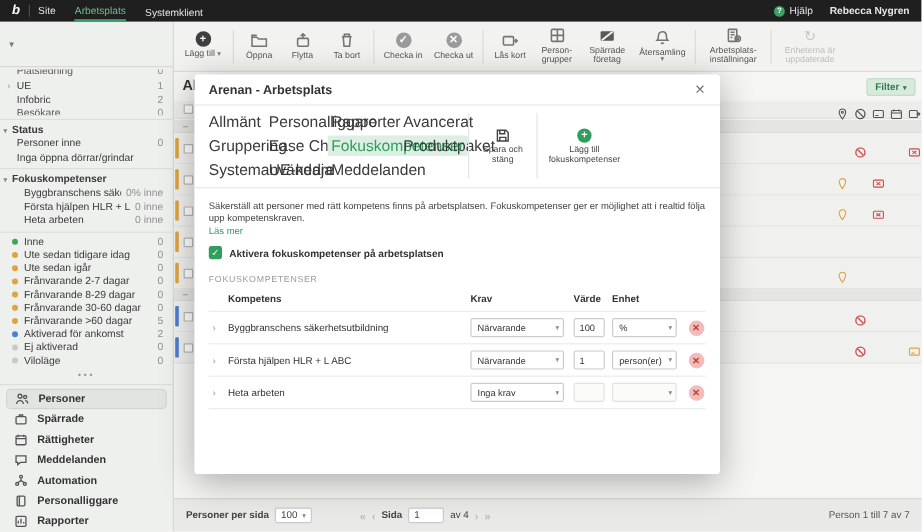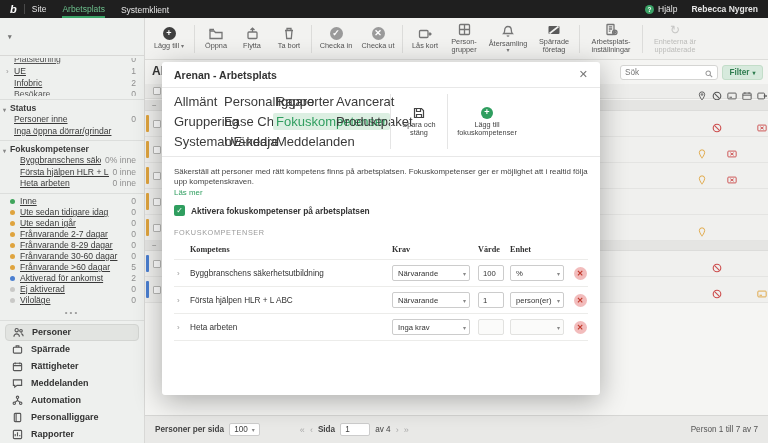--- a/index.html
+++ b/index.html
@@ -23,21 +23,21 @@
 
   
   .sidebar { position:absolute; top:18px; left:0; width:145px; bottom:0; background:#eef0ee;
              border-right:1px solid #d8d8d6; font-size:8.6px; color:#3a3a3a; }
   .ws-header { height:38px; border-bottom:1px solid #d8d8d6; display:flex; align-items:center;
                padding:0 8px; font-weight:bold; font-size:9.5px; }
   .ws-header .wslabel { flex:1; }
   .ws-caret { color:#777; font-size:7px; }
   .slist { padding-top:2px; }
   .srow { display:flex; align-items:center; padding:1px 8px 1px 14px; line-height:9.5px; }
-  .srow .slabel { flex:1; white-space:nowrap; overflow:hidden;text-decoration:underline; }
+  .srow .slabel { flex:1; white-space:nowrap; overflow:hidden; }
   .srow .sval { color:#8f8f8f; margin-left:4px; }
   .srow .rchev { color:#999; margin-left:-8px; width:8px; font-size:8px; }
   .clipwrap { height:8px; overflow:hidden; }
   .clipwrap .srow { margin-top:-4px; color:#555; }
   .clipwrap2 { height:7px; overflow:hidden; }
   .clipwrap2 .srow { color:#555; }
   .ssection { border-top:1px solid #dcdedc; margin-top:3px; padding-top:2px; }
   .sec-head { display:flex; align-items:flex-end; padding:1px 8px 1px 3px; font-weight:bold; }
   .sec-caret { color:#888; font-size:6px; width:7px; }
   .fokus .srow { padding-left:20px; }
@@ -129,21 +129,21 @@
                font-weight:bold; display:flex; align-items:center; justify-content:center; }
   .m-body { padding:10px 12px; }
   .sec-label { font-size:7.3px; color:#9a9a9a; letter-spacing:0.6px; margin-bottom:5px; }
   .m-text { font-size:7.9px; color:#444; line-height:10px; }
   .m-link { color:#2f9e5f; font-size:7.9px; display:inline-block; margin:1px 0 8px; cursor:pointer; }
   .m-check { display:flex; align-items:center; gap:6px; margin-bottom:12px; }
   .cbx { width:11px; height:11px; border-radius:2px; background:#2f9e5f; color:#fff; font-size:8px;
          display:flex; align-items:center; justify-content:center; cursor:pointer; }
   .m-check label { font-weight:bold; font-size:8.4px; }
   .m-thead, .m-row { display:flex; align-items:center; }
-  .m-thead { font-weight:bold; font-size:8.2px; padding:3px 0 5px;font-family:Liberation Serif, serif; }
+  .m-thead { font-weight:bold; font-size:8.2px; padding:3px 0 5px; }
   .m-row { height:27px; border-top:1px solid #ececea; }
   .m-table { border-bottom:1px solid #ececea; }
   .c-chev { width:16px; color:#999; font-size:8px; text-align:left; padding-left:3px; }
   .c-name { flex:1; font-size:8.2px; }
   .c-krav { width:78px; margin-right:8px; }
   .c-varde { width:26px; margin-right:6px; }
   .c-enhet { width:54px; margin-right:8px; }
   .c-del { width:16px; display:flex; justify-content:center; }
   .msel { position:relative; border:1px solid #ccc; border-radius:2px; background:#fff; height:16px;
           display:flex; align-items:center; padding:0 10px 0 5px; font-size:7.7px; color:#333; cursor:pointer;text-align:center; }
@@ -421,37 +421,37 @@
       </div>
       <div class="tbtn" style="width:40px">
         <span class="ticon">
             <svg width="13" height="13" viewBox="0 0 13 13">
               <rect x="1.5" y="1.5" width="10" height="10" rx="1"></rect>
               <path d="M6.5 1.5v10M1.5 6.5h10"></path>
             </svg>
           </span>
         <span>Person-grupper</span>
       </div>
+      <div class="tbtn" style="width:44px">
+        <span class="ticon">
+            <svg width="14" height="12" viewBox="0 0 14 12">
+              <rect x="1.5" y="2" width="11" height="8" rx="1" fill="#5a5a5a" stroke="none"></rect>
+              <path d="M2.5 9.5l9-7" stroke="#f2f2f0" stroke-width="1.6"></path>
+            </svg>
+          </span>
+        <span>Spärrade företag</span>
+      </div>
       <div class="tbtn" style="width:48px">
         <span class="ticon">
             <svg width="12" height="13" viewBox="0 0 12 13">
               <path d="M6 1.5c2.2 0 3.3 1.6 3.3 3.6 0 2.5 1 3.4 1 3.4H1.7s1-.9 1-3.4C2.7 3.1 3.8 1.5 6 1.5z"></path>
               <path d="M5 10.5a1.1 1.1 0 0 0 2 0"></path>
             </svg>
           </span>
         <span><span>Återsamling</span><span class="caret-below">▾</span></span>
-      </div>
-      <div class="tbtn" style="width:44px">
-        <span class="ticon">
-            <svg width="14" height="12" viewBox="0 0 14 12">
-              <rect x="1.5" y="2" width="11" height="8" rx="1" fill="#5a5a5a" stroke="none"></rect>
-              <path d="M2.5 9.5l9-7" stroke="#f2f2f0" stroke-width="1.6"></path>
-            </svg>
-          </span>
-        <span>Spärrade företag</span>
       </div>
       <div class="tsep"></div>
       <div class="tbtn" style="width:56px">
         <span class="ticon">
             <svg width="13" height="13" viewBox="0 0 13 13">
               <rect x="2" y="1.5" width="7" height="10" rx="0.5"></rect>
               <path d="M3.8 3.8h3.4M3.8 6h3.4M3.8 8.2h1.6"></path>
               <circle cx="9.8" cy="9.3" r="2.2"></circle>
               <circle cx="9.8" cy="9.3" r="0.7"></circle>
             </svg>
@@ -461,27 +461,20 @@
       <div class="tsep"></div>
       <div class="tbtn disabled" style="width:58px">
         <span class="ticon refresh-glyph">↻</span>
         <span>Enheterna är uppdaterade</span>
       </div>
     </div>
 
     <div class="content">
       <div class="page-title">Alla personer</div>
 
-      <div class="search-box">
-        <input type="text" placeholder="Sök" style="">
-        <span class="mag"><svg viewBox="0 0 10 10">
-              <circle cx="4" cy="4" r="2.8"></circle>
-              <path d="M6.2 6.2L9 9"></path>
-            </svg></span>
-      </div>
       <div class="filter-btn">
         <span>Filter</span>
         <span class="fcaret">▾</span>
       </div>
 
       <div class="bg-headrow">
         <span class="bg-cb" style="top:3px;margin-top:0"></span>
         <span class="hicon col1"><svg viewBox="0 0 10 12">
               <path d="M5 1a3.2 3.2 0 0 1 3.2 3.2C8.2 6.6 5 11 5 11S1.8 6.6 1.8 4.2A3.2 3.2 0 0 1 5 1z"></path>
               <circle cx="5" cy="4.2" r="1"></circle>

